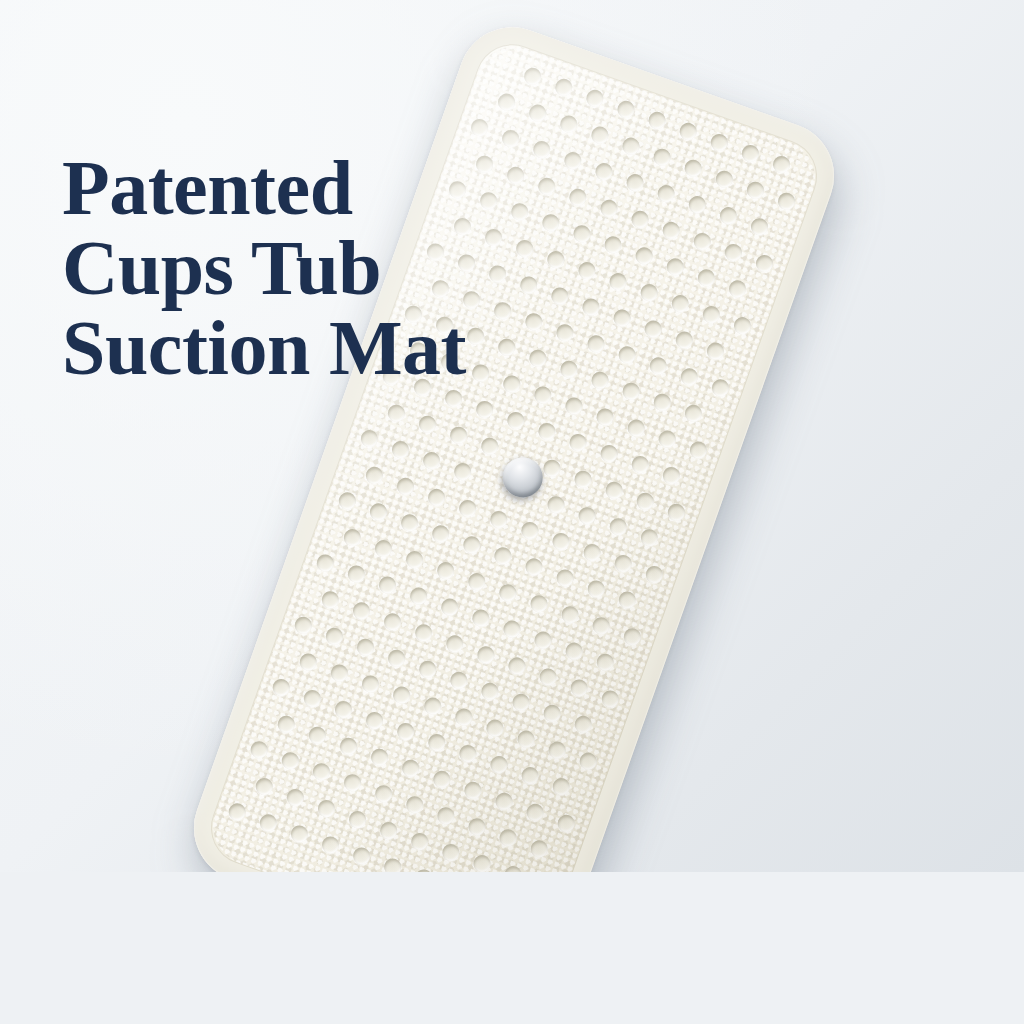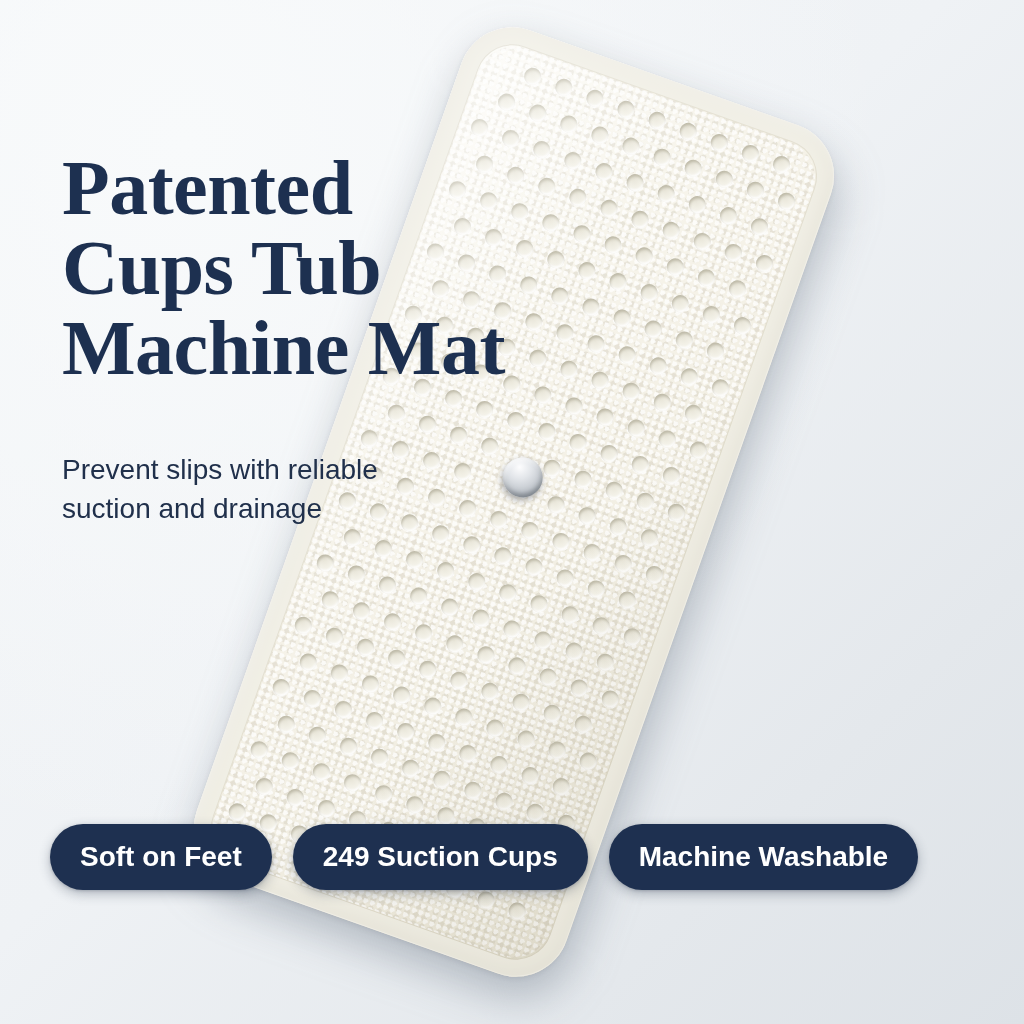--- a/index.html
+++ b/index.html
@@ -4,21 +4,21 @@
 <title>Patented Bath Tub Shower Mat</title>
 <style>
   html,body{margin:0;padding:0;}
   body{
     width:1024px;height:1024px;overflow:hidden;
     font-family:"Liberation Sans", sans-serif;
     background:#eef1f4;
   }
 
   #stage{
-    position:relative;width:1024px;height:1024px;overflow:hidden;
+    position:relative;width:1024px;height:872px;overflow:hidden;
     background:
       radial-gradient(circle at 18% 14%, #f8fafb 0%, rgba(248,250,251,0) 58%),
       linear-gradient(135deg, #f5f7f9 0%, #eff2f5 46%, #e4e8ec 78%, #dde2e7 100%);
   }
 
   
   #mat-wrap{
     position:absolute;left:318px;top:52px;width:392px;height:900px;
     transform:rotate(19.5deg);transform-origin:50% 50%;
   }
@@ -382,27 +382,18 @@
         </div>
       <div id="knob"></div>
       <div id="mat-sheen"></div>
       <div id="mat-rim"></div>
     </div>
   </div>
 
   <div id="headline">
     <span class="hl-line">Patented</span>
     <span class="hl-line">Cups Tub</span>
-    <span class="hl-line">Machine Mat</span>
+    <span class="hl-line">Suction Mat</span>
   </div>
 
-  <div id="subhead">
-    <span class="sub-line">Prevent slips with reliable</span>
-    <span class="sub-line">suction and drainage</span>
-  </div>
-
-  <div id="pills">
-    <div class="pill">Soft on Feet</div>
-    <div class="pill">249 Suction Cups</div>
-    <div class="pill">Machine Washable</div>
-  </div>
+
 
 </div>
 
 </body></html>

